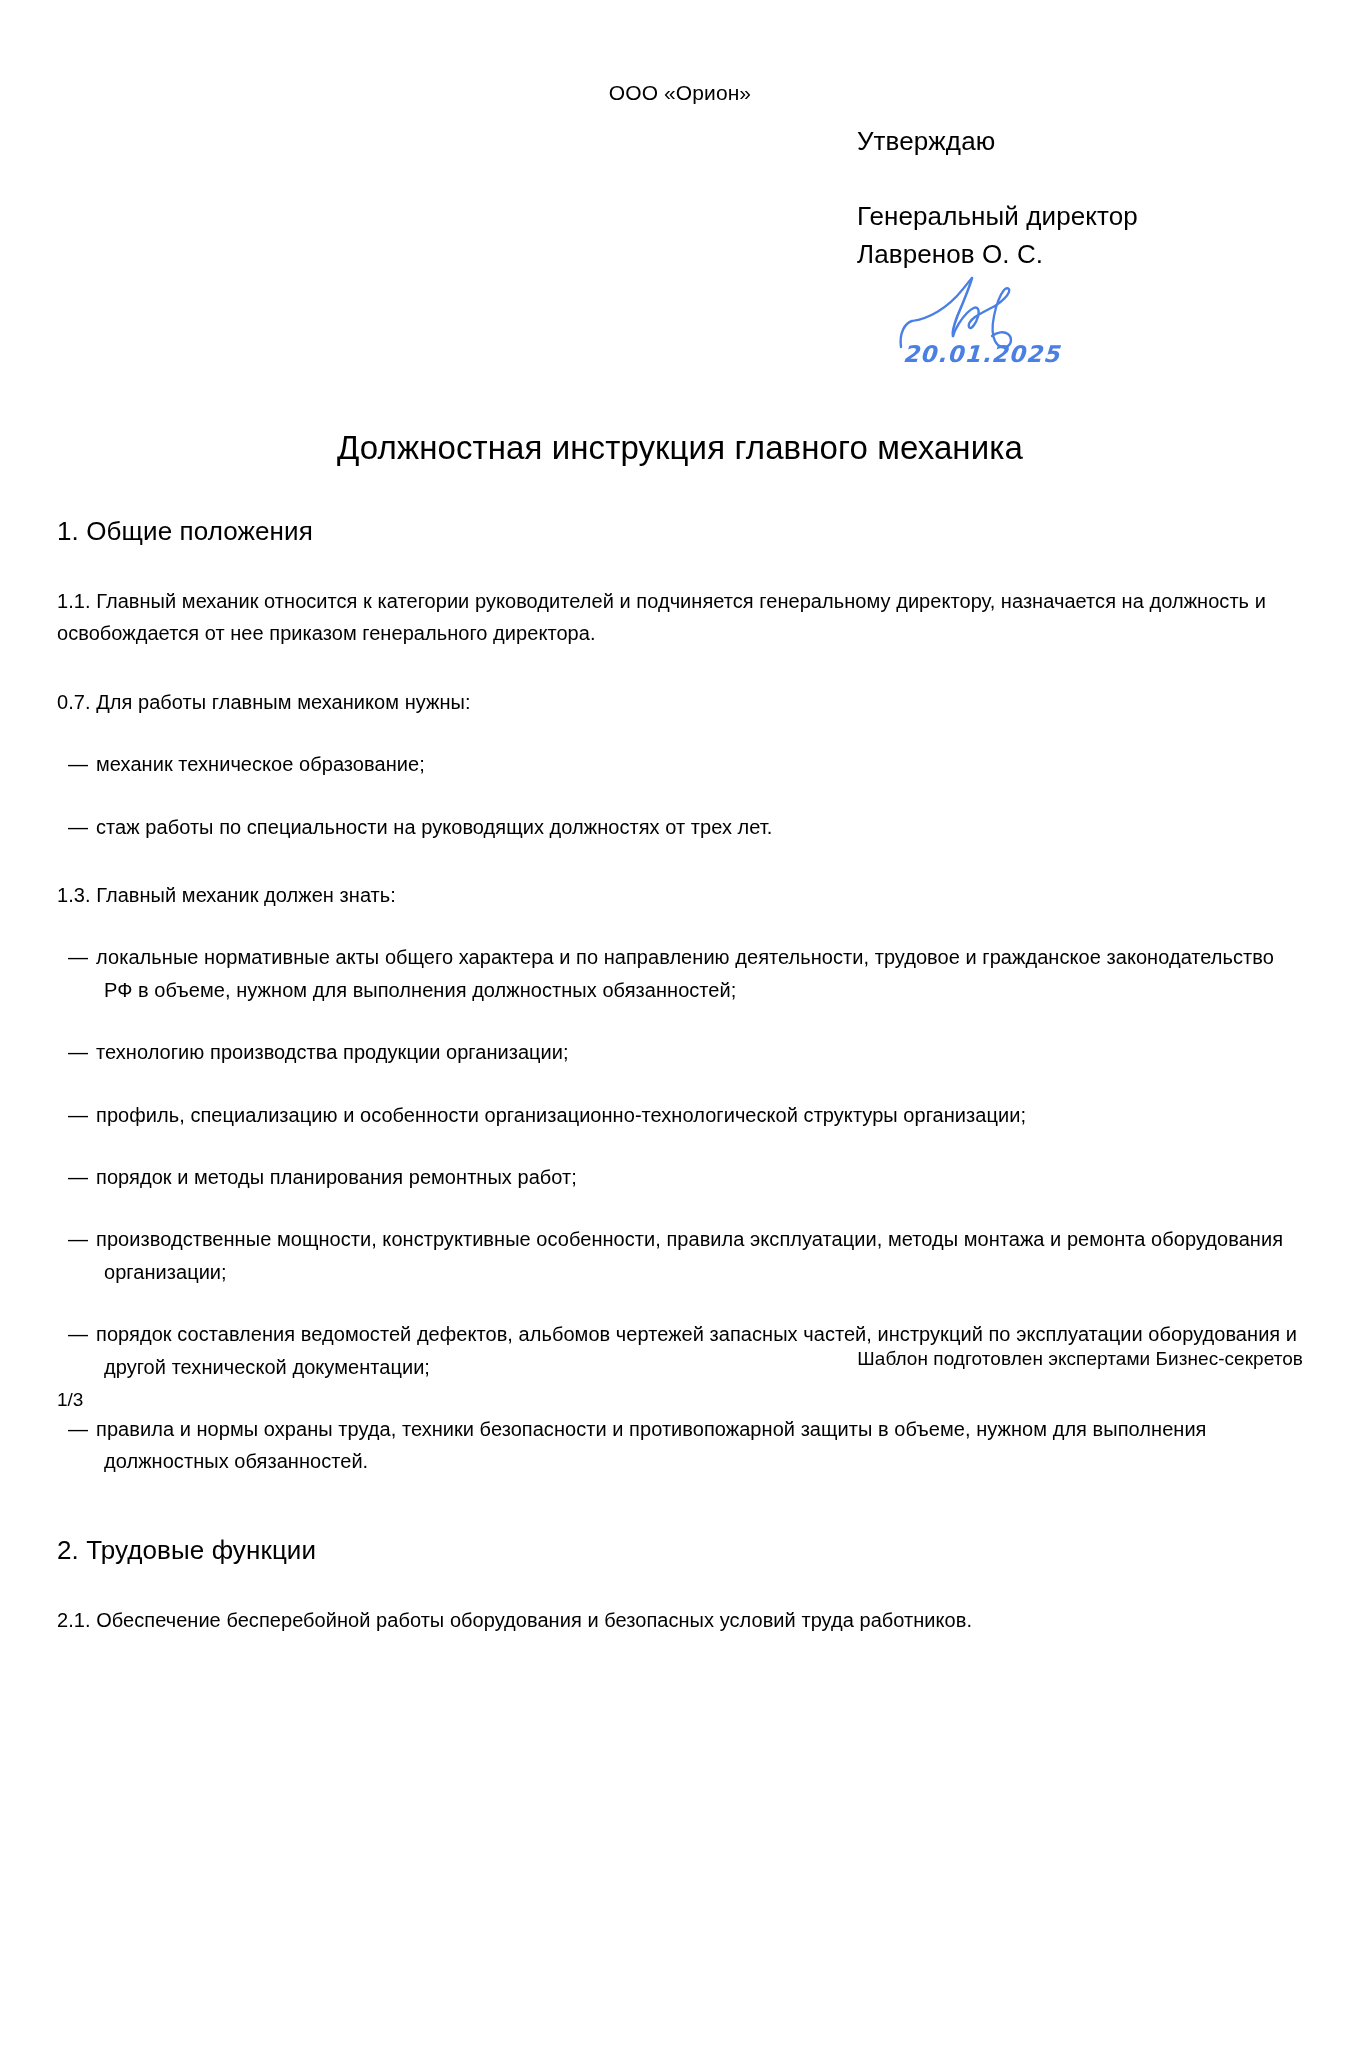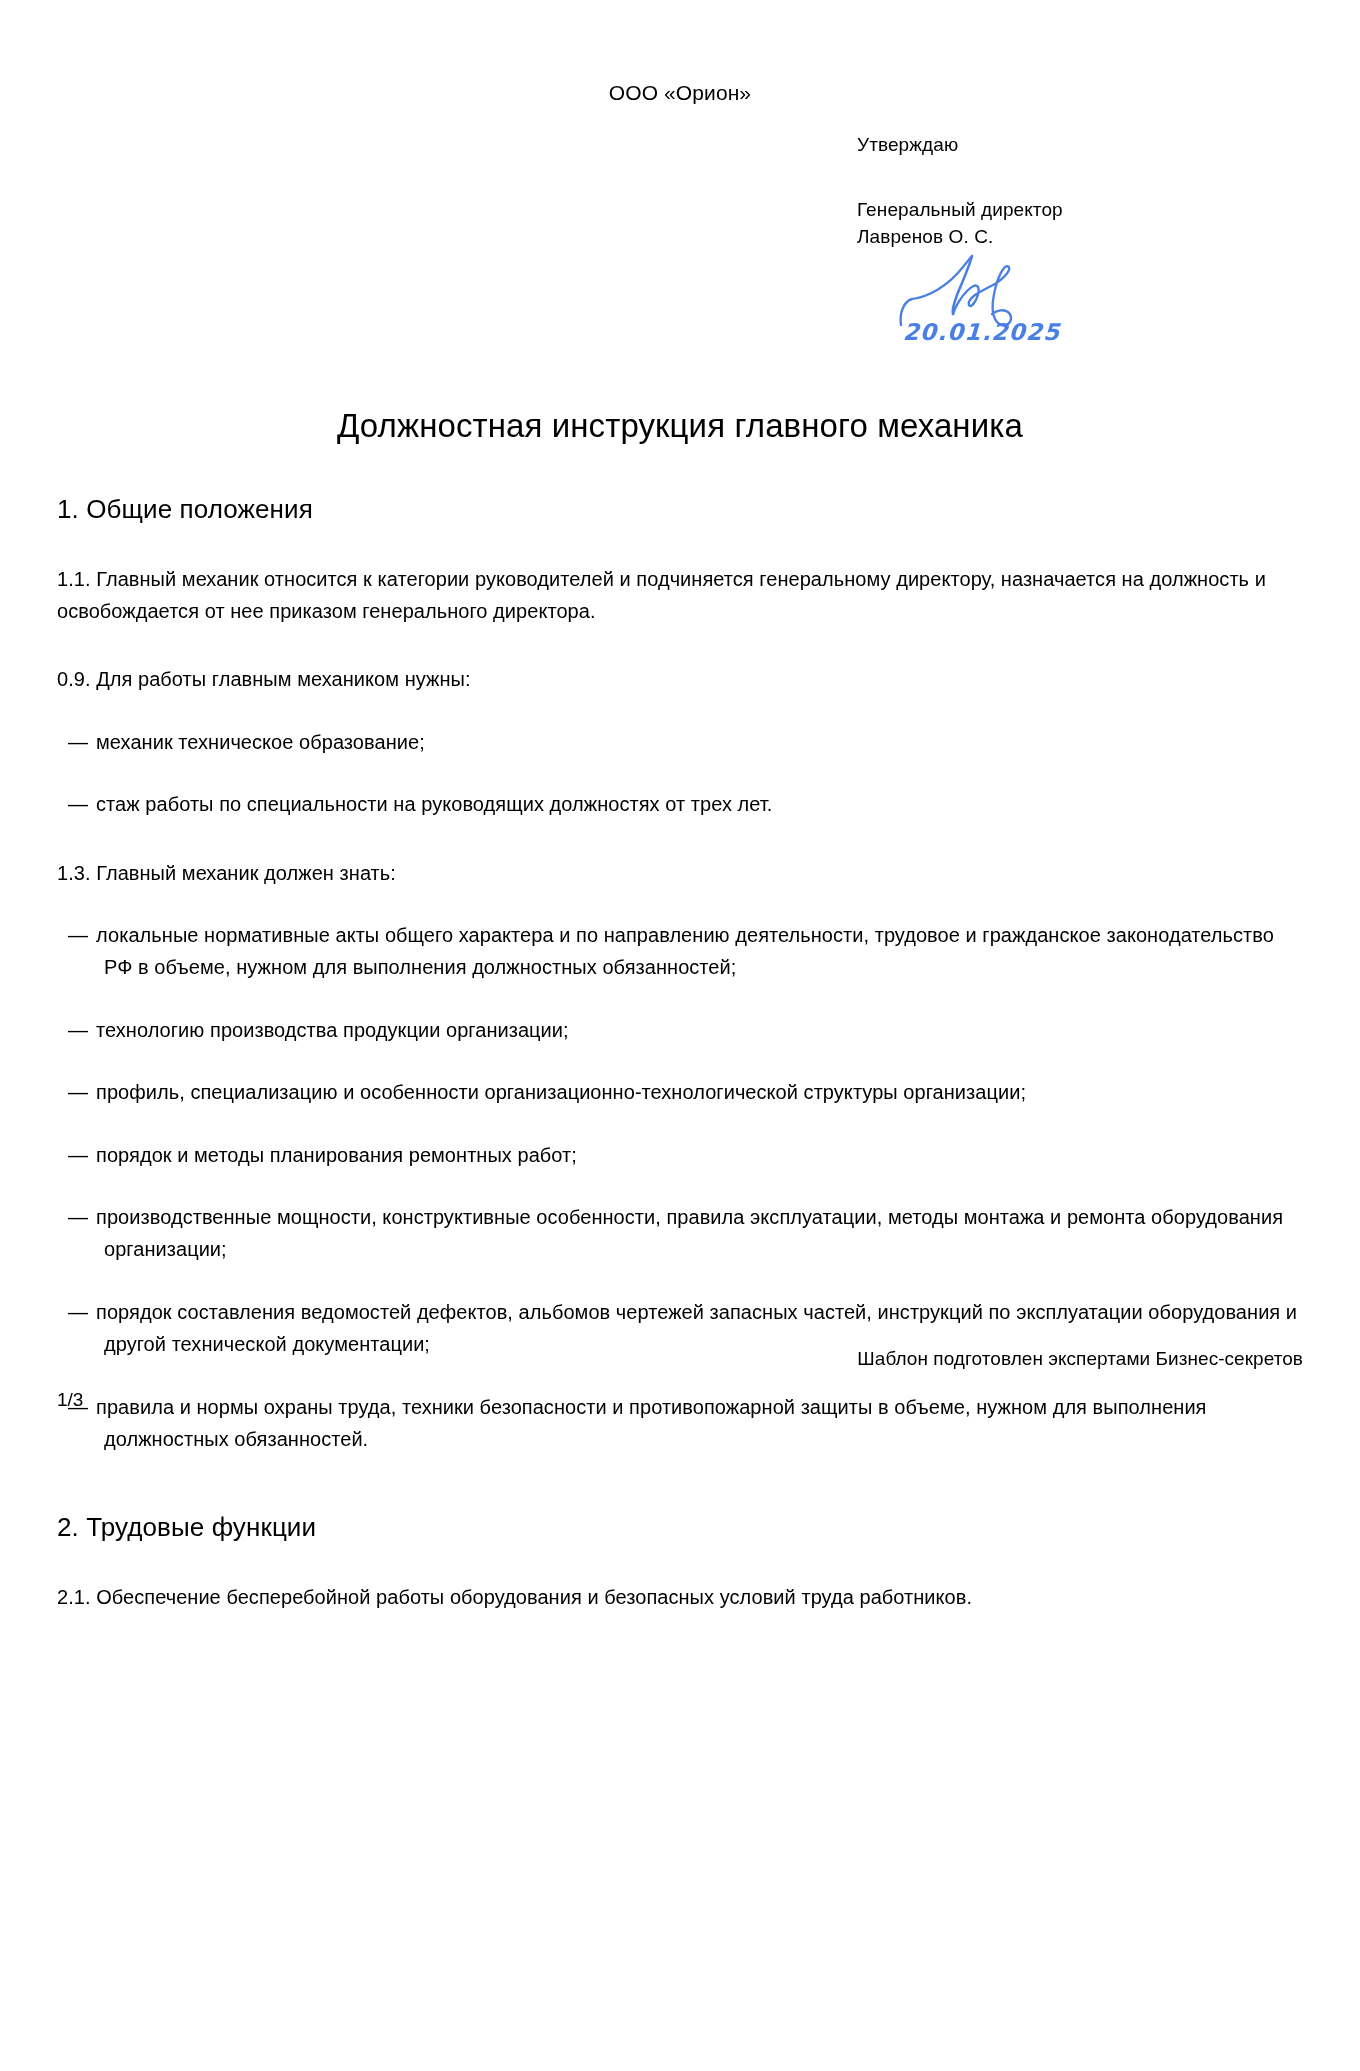--- a/index.html
+++ b/index.html
@@ -27,23 +27,23 @@
   
   .company-name {
     text-align: center;
     font-size: 21px;
     line-height: 1.35;
     padding-top: 79px;
     letter-spacing: 0.1px;
   }
 
   .approval-block {
-    margin-top: 24px;
+    margin-top: 16px;
     padding-left: 800px;
-    font-size: 19px;
+    font-size: 26px;
     line-height: 1.45;
     letter-spacing: 0.1px;
   }
   .approval-word {
     margin-bottom: 37px;
   }
   .approval-role {
     white-space: nowrap;
   }
   .approval-person {
@@ -172,21 +172,21 @@
     </svg>
     <div class="signature-date">20.01.2025</div>
   </div>
 
   <h1 class="doc-title">Должностная инструкция главного механика</h1>
 
   <h2 class="section-title">1. Общие положения</h2>
 
   <p class="para">1.1. Главный механик относится к категории руководителей и подчиняется генеральному директору, назначается на должность и освобождается от нее приказом генерального директора.</p>
 
-  <p class="para">0.9. Для работы главным механиком нужны:</p>
+  <p class="para">0.7. Для работы главным механиком нужны:</p>
 
   <ul class="bullet-list">
     <li class="bullet">
       <span class="dash">—</span><span>механик техническое образование;</span>
     </li>
     <li class="bullet">
       <span class="dash">—</span><span>стаж работы по специальности на руководящих должностях от трех лет.</span>
     </li>
   </ul>
 

